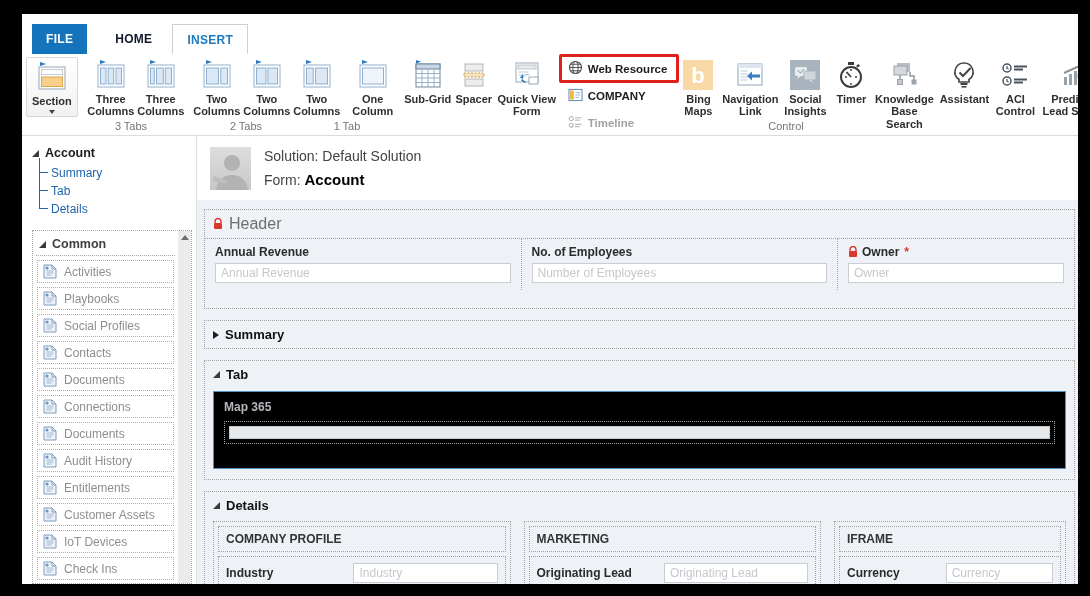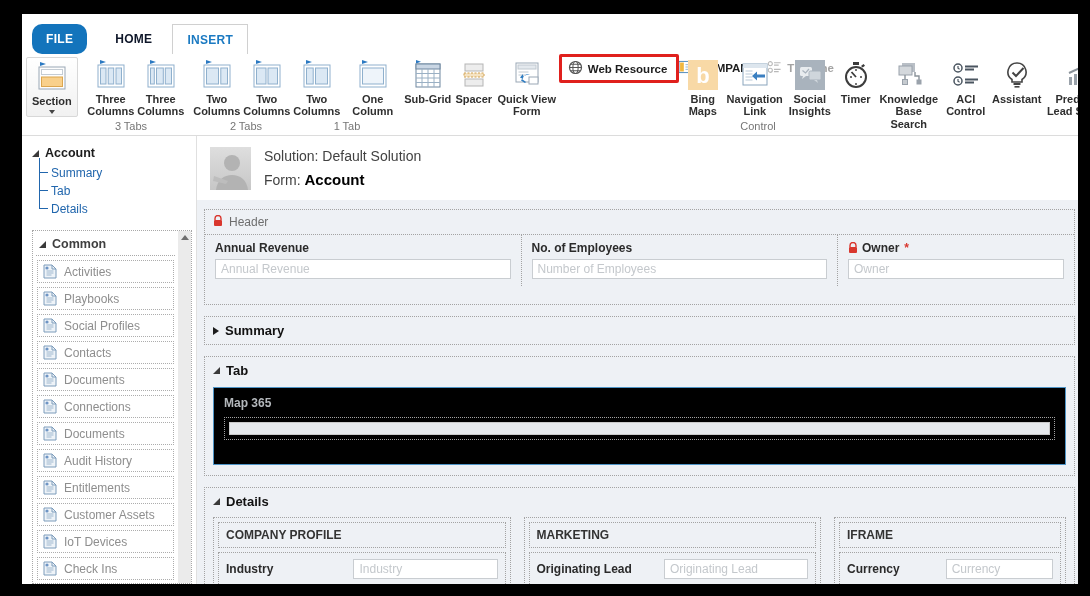--- a/index.html
+++ b/index.html
@@ -3,39 +3,39 @@
 <meta charset="utf-8">
 <style>
   html,body{margin:0;padding:0;background:#000;width:1090px;height:596px;overflow:hidden;}
   *{box-sizing:border-box;}
   .app{position:absolute;left:22px;top:14px;width:1056px;height:570px;background:#fff;overflow:hidden;
        font-family:"Liberation Sans",sans-serif;font-size:12px;color:#333;}
 
   
   .tabs{display:flex;height:30px;margin-top:10px;padding-left:10px;align-items:stretch;}
   .tab{padding:0 14px;line-height:30px;font-weight:700;font-size:12px;letter-spacing:.3px;cursor:default;}
-  .tab.file{background:#1374bc;color:#fff;margin-right:14px;border-radius:10px;}
+  .tab.file{background:#1374bc;color:#fff;margin-right:14px;}
   .tab.home{color:#0f172a;margin-right:6px;}
   .tab.insert{color:#1b7ac2;border:1px solid #d0d0d0;border-bottom:none;background:#fff;}
 
   
   .ribbon{position:relative;height:82px;border-bottom:1px solid #dcdcdc;display:flex;align-items:flex-start;
           padding:3px 0 0 4px;background:#fff;}
   .rbtn{display:flex;flex-direction:column;align-items:center;text-align:center;font-size:11px;line-height:1.12;
         color:#2f2f2f;font-weight:600;padding-top:2px;flex:0 0 auto;}
   .rbtn .ic{height:32px;display:flex;align-items:center;justify-content:center;margin-bottom:2px;}
   .rbtn.section{border:1px solid #d8d8d8;background:linear-gradient(#ffffff,#f1f1f1);border-radius:2px;
         padding:3px 5px 2px;margin-right:2px;}
   .caret{width:0;height:0;border-left:3.5px solid transparent;border-right:3.5px solid transparent;
          border-top:4px solid #444;margin:3px auto 0;}
   .vsep{width:1px;background:#e4e4e4;align-self:stretch;margin:2px 3px 16px;}
   .glabel{position:absolute;bottom:3px;font-size:11px;color:#767676;transform:translateX(-50%);white-space:nowrap;}
-  .gl1{left:109px;} .gl2{left:224px;} .gl3{left:325px;} .gl4{left:736px;}
-
-  .stack{display:flex;flex-direction:row;padding:3px 8px 0 10px;gap:11px;width:122px;align-items:flex-start;}
+  .gl1{left:109px;} .gl2{left:224px;} .gl3{left:325px;} .gl4{left:764px;}
+
+  .stack{display:flex;flex-direction:column;padding:3px 8px 0 10px;gap:11px;width:122px;align-items:flex-start;}
   .srow{display:flex;align-items:center;gap:5px;font-size:11.5px;color:#1d1d1d;font-weight:600;white-space:nowrap;}
   .srow.web{position:relative;}
   .srow.disabled{color:#a3a3a3;}
   .redbox{position:absolute;left:-9px;right:-12px;top:-6px;bottom:-6px;border:3px solid #e0201d;border-radius:2px;}
   .rbtn.pred{width:76px;}
 
   
   .content{display:flex;height:448px;}
 
   
@@ -67,21 +67,21 @@
   .form-head{height:64px;background:#fff;display:flex;align-items:center;gap:13px;padding-left:13px;flex:0 0 auto;}
   .avatar{width:41px;height:43px;background:linear-gradient(#dedede,#c7c7c7);display:flex;align-items:flex-end;
         justify-content:center;overflow:hidden;}
   .fh-l1{font-size:14px;color:#424242;margin-bottom:7px;}
   .fh-l2{font-size:14px;color:#424242;}
   .fh-l2 b{font-size:15px;color:#000;}
 
   .canvas{flex:1;background:#eef1f5;padding:9px 3px 0 7px;overflow:hidden;}
   .sect{border:1px dotted #a3a3a3;margin-bottom:11px;}
   .sect-title{display:flex;align-items:center;gap:6px;font-weight:700;font-size:13px;color:#111;padding:6px 8px;}
-  .hdr-title{display:flex;gap:6px;color:#6e6e6e;font-size:12px;padding:5px 8px;font-weight:400;}
+  .hdr-title{display:flex;align-items:center;gap:6px;color:#6e6e6e;font-size:16px;padding:5px 8px;font-weight:400;}
   .fieldgrid{display:flex;border-top:1px dotted #a3a3a3;}
   .fcol{flex:1 1 0;padding:6px 10px 7px;border-right:1px dotted #a3a3a3;min-width:0;}
   .fcol:last-child{border-right:none;flex:0 0 236px;}
   .flabel{font-weight:700;color:#2b2b2b;display:flex;gap:4px;align-items:center;margin-bottom:4px;font-size:12px;}
   .req{color:#d9372e;font-weight:700;margin-left:1px;}
   input.fin{width:100%;height:20px;border:1px solid #c9cdd1;background:#fff;padding:0 5px;color:#555;
         font-family:"Liberation Sans",sans-serif;font-size:12px;}
   input.fin::placeholder{color:#c4c8cc;}
   .hdr-pad{height:18px;}
 
@@ -326,44 +326,44 @@
             <rect x="5" y="6" width="13" height="9" fill="#d4d8dc" stroke="#9aa2ab"></rect>
             <path d="M21 12v4h4v4" fill="none" stroke="#8a9299" stroke-width="1.4"></path>
             <rect x="22.5" y="19.5" width="5" height="5" fill="#9aa2ab"></rect>
             <path d="M11 15v4" stroke="#8a9299" stroke-width="1.4"></path>
             <rect x="8.5" y="19.5" width="5" height="5" fill="#c6cbd0" stroke="#9aa2ab"></rect>
           </svg>
       </span>
       <span class="lbl">Knowledge Base Search</span>
     </div>
 
+    <div class="rbtn" style="width:54px">
+      <span class="ic">
+        <svg width="30" height="30" viewBox="0 0 30 30">
+            <path d="M15 3a9 9 0 0 0-5 16.5V22h10v-2.5A9 9 0 0 0 15 3z" fill="none" stroke="#444" stroke-width="1.6"></path>
+            <rect x="11.5" y="23" width="7" height="2" fill="#444"></rect>
+            <rect x="12.5" y="26" width="5" height="1.6" fill="#444"></rect>
+            <path d="M10.5 12.5l3.5 3.5 7.5-8" fill="none" stroke="#444" stroke-width="2"></path>
+          </svg>
+      </span>
+      <span class="lbl">Assistant</span>
+    </div>
+
     <div class="rbtn" style="width:48px">
       <span class="ic">
         <svg width="30" height="30" viewBox="0 0 30 30">
             <circle cx="7" cy="8" r="4" fill="none" stroke="#4a5560" stroke-width="1.5"></circle>
             <path d="M7 6v2.2l1.6 1" stroke="#4a5560" fill="none" stroke-width="1.2"></path>
             <path d="M14 6.5h13M14 9.5h9" stroke="#4a5560" stroke-width="2"></path>
             <circle cx="7" cy="21" r="4" fill="none" stroke="#4a5560" stroke-width="1.5"></circle>
             <path d="M7 19v2.2l1.6 1" stroke="#4a5560" fill="none" stroke-width="1.2"></path>
             <path d="M14 19.5h13M14 22.5h9" stroke="#4a5560" stroke-width="2"></path>
           </svg>
       </span>
       <span class="lbl">ACI Control</span>
-    </div>
-
-    <div class="rbtn" style="width:54px">
-      <span class="ic">
-        <svg width="30" height="30" viewBox="0 0 30 30">
-            <path d="M15 3a9 9 0 0 0-5 16.5V22h10v-2.5A9 9 0 0 0 15 3z" fill="none" stroke="#444" stroke-width="1.6"></path>
-            <rect x="11.5" y="23" width="7" height="2" fill="#444"></rect>
-            <rect x="12.5" y="26" width="5" height="1.6" fill="#444"></rect>
-            <path d="M10.5 12.5l3.5 3.5 7.5-8" fill="none" stroke="#444" stroke-width="2"></path>
-          </svg>
-      </span>
-      <span class="lbl">Assistant</span>
     </div>
 
     <div class="rbtn pred">
       <span class="ic">
         <svg width="34" height="30" viewBox="0 0 34 30">
             <rect x="4" y="17" width="3" height="8" fill="#9aa2aa"></rect>
             <rect x="9" y="14" width="3" height="11" fill="#9aa2aa"></rect>
             <rect x="14" y="11" width="3" height="14" fill="#9aa2aa"></rect>
             <path d="M4 13L24 4" stroke="#8a9299" stroke-width="2" fill="none"></path>
             <path d="M24 1l6 2-4 5z" fill="#8a9299"></path>

